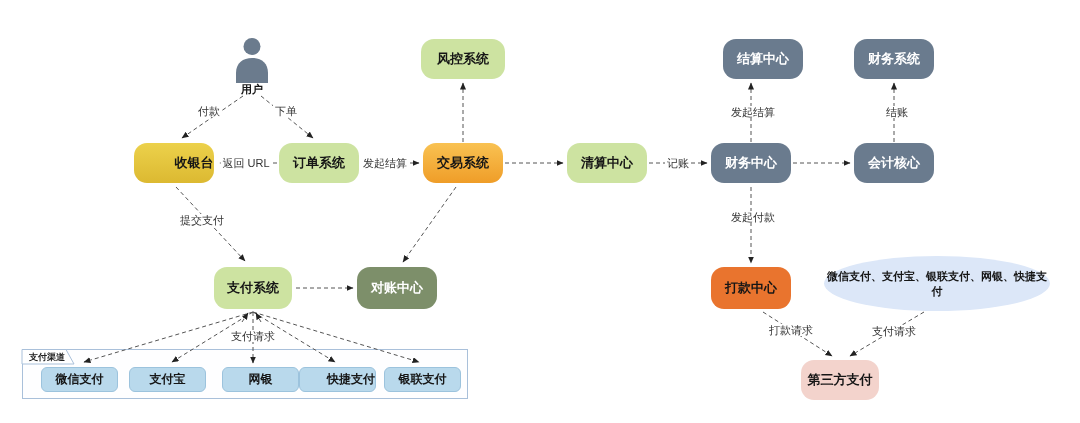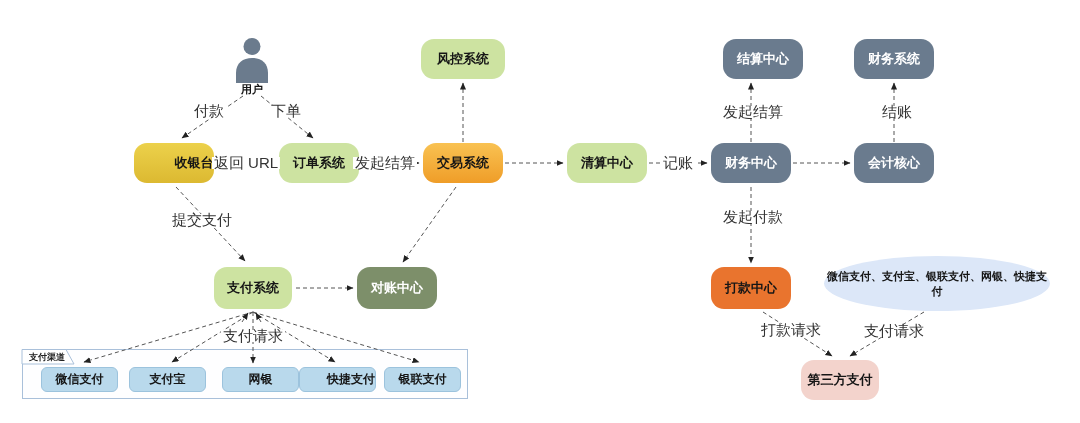--- a/index.html
+++ b/index.html
@@ -21,21 +21,21 @@
   .olive   { background:#7d8f6a; color:#ffffff; }
   .dkorange{ background:#e9742e; }
   .pink    { background:#f3d3cc; }
   .channel { background:#b9d9ec; border:1px solid #9cc3dd; border-radius:6px; font-size:12px; }
   .note {
     background:#dce7f8; border-radius:50%; display:flex; align-items:center;
     justify-content:center; font-size:11px; font-weight:bold; color:#161616; text-align:center;
   }
   .group-box { border:1px solid #a9c0da; background:#fefeff; box-sizing:border-box; }
   .edge-label {
-    transform:translate(-50%,-50%); background:#ffffff; font-size:15px; color:#333;
+    transform:translate(-50%,-50%); background:#ffffff; font-size:11px; color:#333;
     padding:0 2px; white-space:nowrap; line-height:12px;
   }
   .actor-label {
     transform:translate(-50%,-50%); font-size:11px; font-weight:bold; color:#161616; white-space:nowrap;
   }
   .tab-label {
     transform:translate(0,0); font-size:9px; font-weight:bold; color:#222; white-space:nowrap;
   }
 </style>
 </head>

